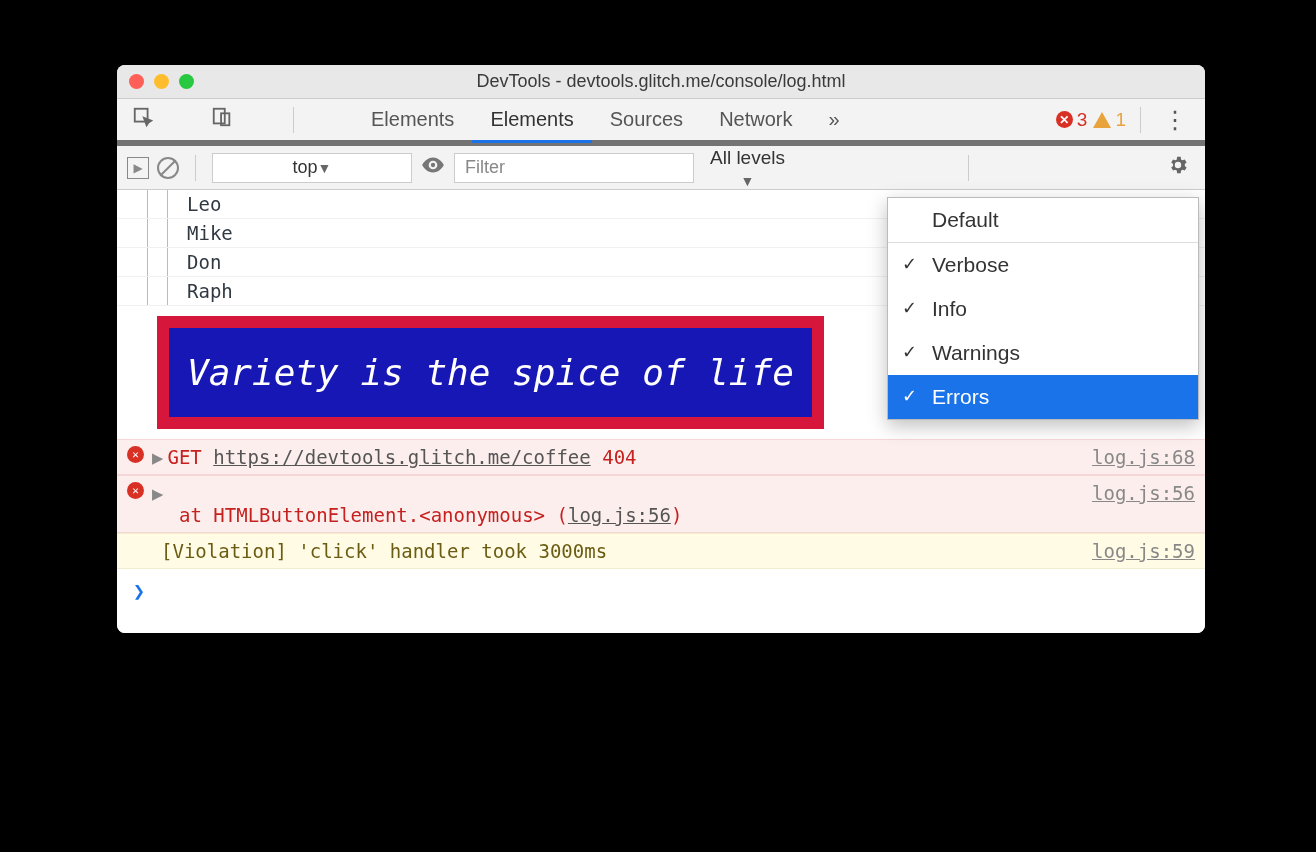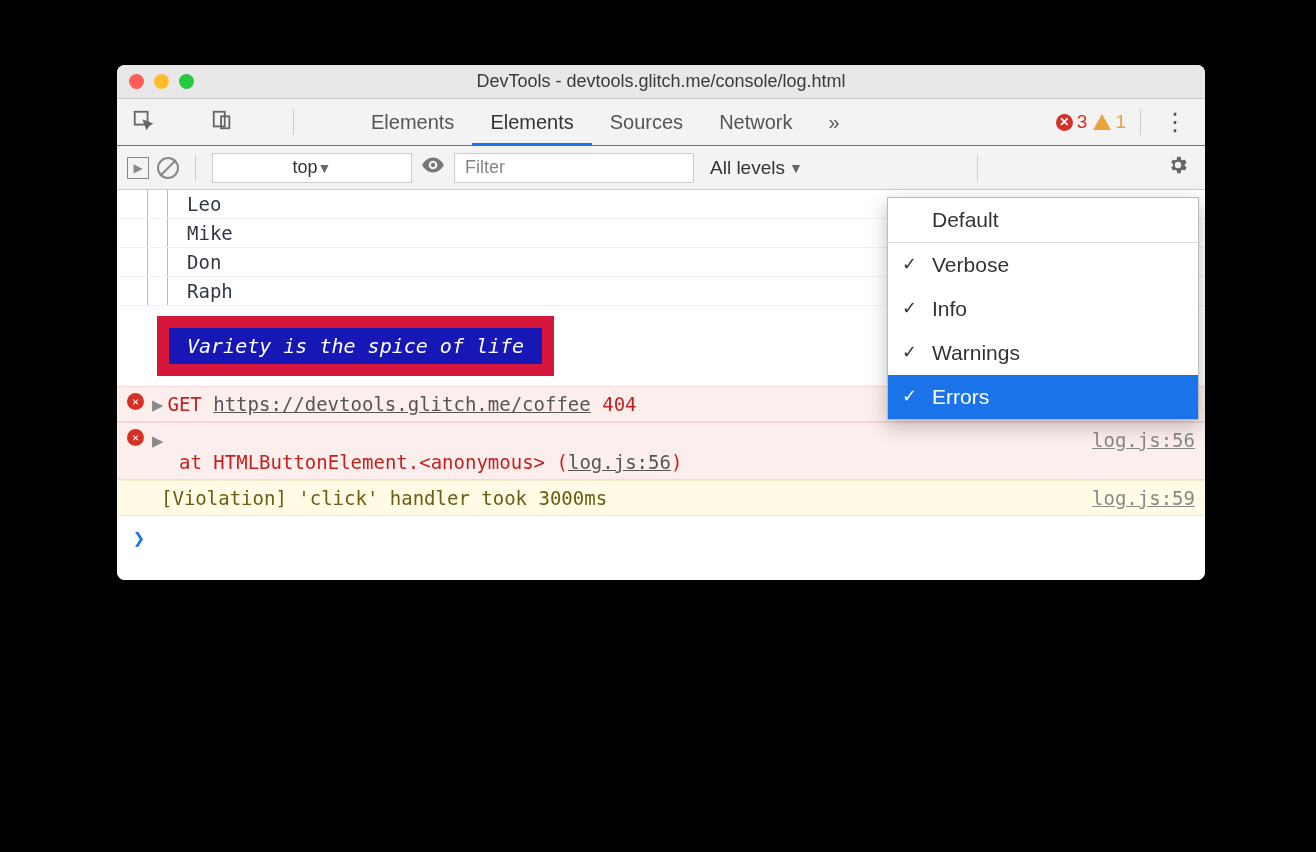--- a/index.html
+++ b/index.html
@@ -42,21 +42,21 @@
     left: 0; right: 0;
     text-align: center;
     font-size: 18px;
     color: #3a3a3a;
     pointer-events: none;
   }
   
   .tabbar {
     height: 47px;
     background: #f3f3f3;
-    border-bottom: 1px solid #737373;
+    border-bottom: 6px solid #737373;
     display: flex;
     align-items: center;
     padding: 0 10px;
     font-size: 20px;
     color: #555;
     gap: 47px;
   }
   .tabbar .iconbtn { width: 32px; text-align:center; cursor:pointer; color:#666; }
   .tool-sep { width:1px; height:26px; background:#ccc; margin:0 8px; }
   .tabs { display:flex; gap:0; margin-left:4px; }
@@ -81,21 +81,21 @@
     gap:8px;
   }
   .play-box { width:22px; height:22px; border:1.5px solid #888; display:flex; align-items:center; justify-content:center; font-size:12px; color:#888; cursor:pointer; }
   .clear-icon { width:22px; height:22px; border:2px solid #888; border-radius:50%; position:relative; cursor:pointer; }
   .clear-icon::after { content:""; position:absolute; left:50%; top:50%; width:22px; height:2px; background:#888; transform:translate(-50%,-50%) rotate(-45deg); }
   .ctx-select { height:30px; min-width:200px; border:1px solid #ccc; background:#fff; display:flex; align-items:center; padding:0 8px; font-size:18px; color:#333; cursor:pointer; justify-content:center; }
   .ctx-select .caret { font-size:14px; color:#666; }
   .eye-icon svg { width:26px; height:26px; fill:#777; cursor:pointer; }
   .filter-input { height:30px; width:240px; border:1px solid #ccc; background:#fff; padding:0 10px; font-size:18px; color:#333; }
   .filter-input::placeholder { color:#888; }
-  .levels { display:flex; align-items:center; gap:4px; font-size:19px; color:#333; cursor:pointer; margin-left:8px;}
+  .levels { display:flex; align-items:center; gap:4px; font-size:19px; color:#333; cursor:pointer; margin-left:8px;flex-direction:column;}
   .gear-icon { margin-left:auto; font-size:22px; color:#666; cursor:pointer; padding:0 6px; }
   
   .console-body {
     font-family: Menlo, Consolas, monospace;
     font-size: 19px;
     background:#fff;
     border-bottom-left-radius:8px;
     border-bottom-right-radius:8px;
     padding-bottom: 20px;
   }
@@ -106,22 +106,22 @@
   .styled-msg {
     background:#d7163c;
     padding:12px;
     display:inline-block;
     max-width: 790px;
   }
   .styled-inner {
     background:#1717b5;
     color:#fff;
     font-style:italic;
-    font-size:20px;
-    padding:6px 18px;
+    font-size:36px;
+    padding:24px 18px;
     white-space:nowrap;
     overflow:hidden;
   }
   .err-row {
     background:#fdeeee;
     border-top:1px solid #f6d6d6;
     border-bottom:1px solid #f6d6d6;
     padding:6px 10px 6px 10px;
     color:#c5221f;
     display:flex;

